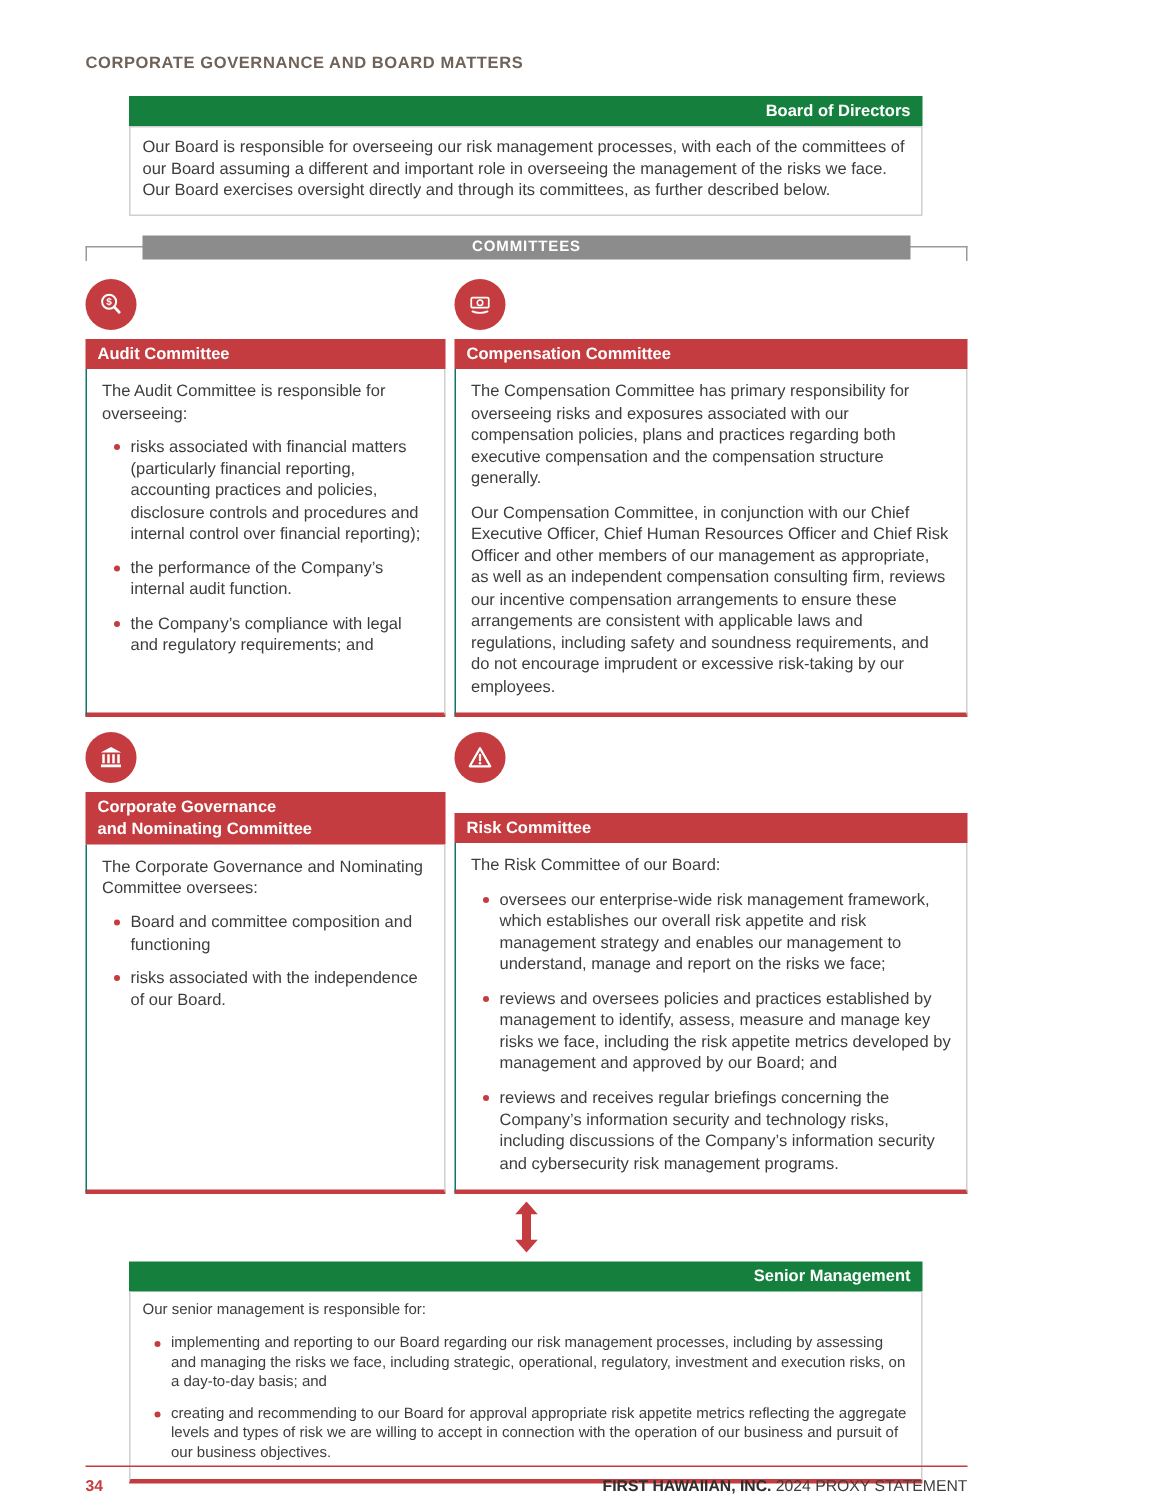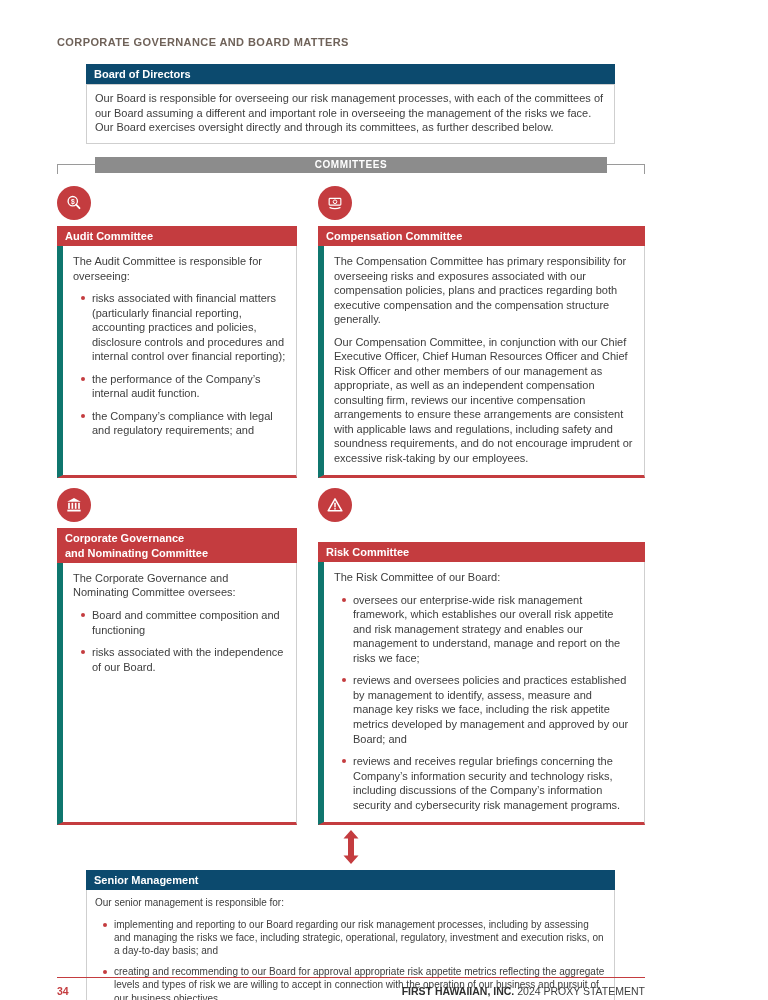--- a/index.html
+++ b/index.html
@@ -4,46 +4,46 @@
 <style>
   html,body{margin:0;padding:0;background:#ffffff;}
   body{font-family:"Liberation Sans", sans-serif;color:#3d3d3d;}
   .page{position:relative;width:700px;height:1000px;box-sizing:border-box;
         padding:19px 55px 0 57px;background:#fff;overflow:hidden;margin-top:17px;}
 
   .section-header{font-size:11px;font-weight:bold;letter-spacing:.4px;color:#6f6259;margin-bottom:16px;}
 
   
   .board{margin:0 30px 0 29px;}
-  .red-bar{background:#0c4a6e;color:#fff;font-weight:bold;font-size:11px;
-           padding:3px 8px;line-height:1.3;}
+  .red-bar{background:#15803d;color:#fff;font-weight:bold;font-size:11px;
+           padding:3px 8px;line-height:1.3;text-align:right;}
   .board-box{border:1px solid #cfcfcf;padding:6px 8px 8px;font-size:11px;line-height:1.32;}
 
   
   .bracket{position:relative;height:16px;margin:13px 0 13px;}
   .bracket-line{position:absolute;left:0;right:0;top:7px;border-top:1px solid #9a9a9a;}
   .bracket-tick{position:absolute;top:7px;width:1px;height:10px;background:#9a9a9a;}
   .tick-left{left:0}
   .tick-right{right:0}
   .committees-bar{position:absolute;left:38px;right:38px;top:0;height:16px;background:#8c8c8c;
                   color:#fff;font-weight:bold;font-size:10px;letter-spacing:.6px;
                   text-align:center;line-height:16px;}
 
   
-  .row{display:flex;gap:21px;align-items:stretch;}
+  .row{display:flex;gap:6px;align-items:stretch;}
   .row2{margin-top:10px;}
   .col-left{width:240px;flex:0 0 240px;display:flex;flex-direction:column;}
   .col-right{flex:1;display:flex;flex-direction:column;}
   .icon-circle{width:34px;height:34px;border-radius:50%;background:#c43c3f;
                display:flex;align-items:center;justify-content:center;margin-bottom:6px;}
   .hdr-wrap{display:flex;flex-direction:column;justify-content:flex-end;}
   .hdr-wrap.tall{min-height:34px;}
   .hdr-bar{background:#c43c3f;color:#fff;font-weight:bold;font-size:11px;
            padding:3px 8px;line-height:1.3;}
-  .content{flex:1;border-left:6px solid #0f766e;border-right:1px solid #cfcfcf;
+  .content{flex:1;border-left:1px solid #0f766e;border-right:1px solid #cfcfcf;
            border-bottom:3px solid #c43c3f;padding:8px 10px 10px;font-size:11px;line-height:1.32;}
   .content p{margin:0 0 8px;}
   .content p:last-child{margin-bottom:0;}
   .intro{margin:0 0 8px;}
   ul.bullets{list-style:none;margin:0;padding:0 0 0 6px;}
   ul.bullets li{position:relative;padding-left:13px;margin-bottom:8px;}
   ul.bullets li:last-child{margin-bottom:0;}
   ul.bullets li::before{content:"";position:absolute;left:2px;top:5px;width:4px;height:4px;
                         border-radius:50%;background:#c43c3f;}
 

